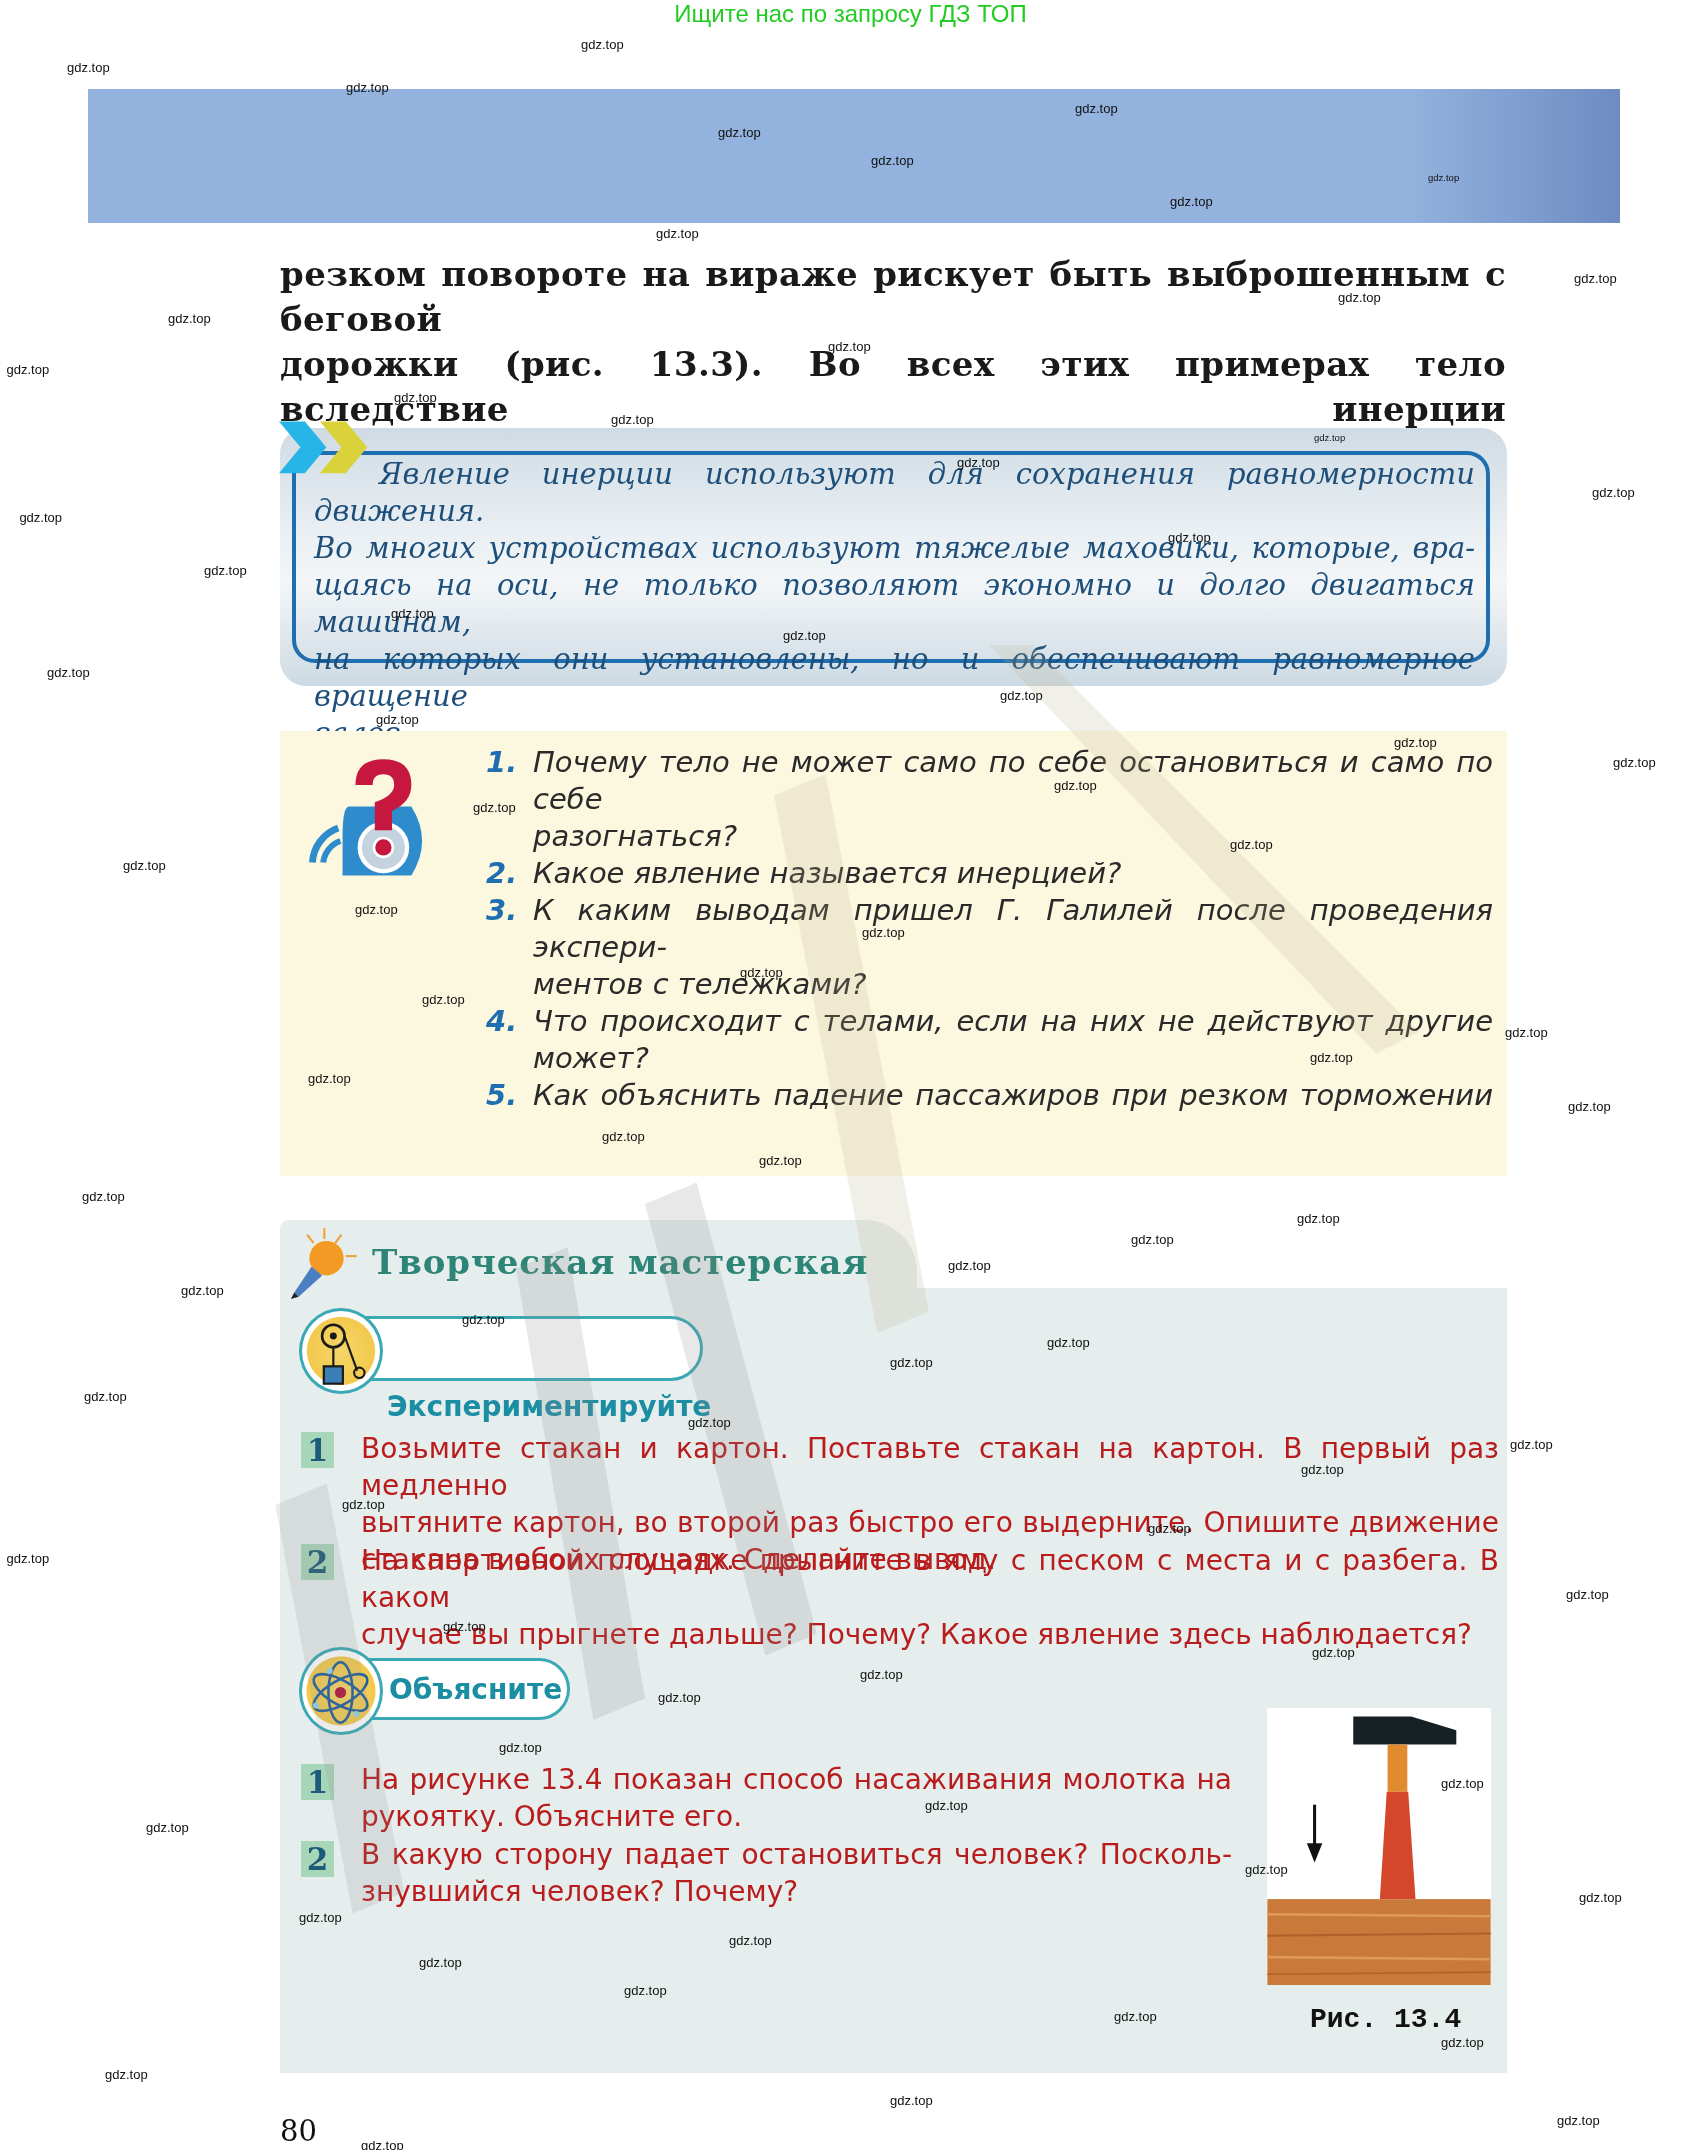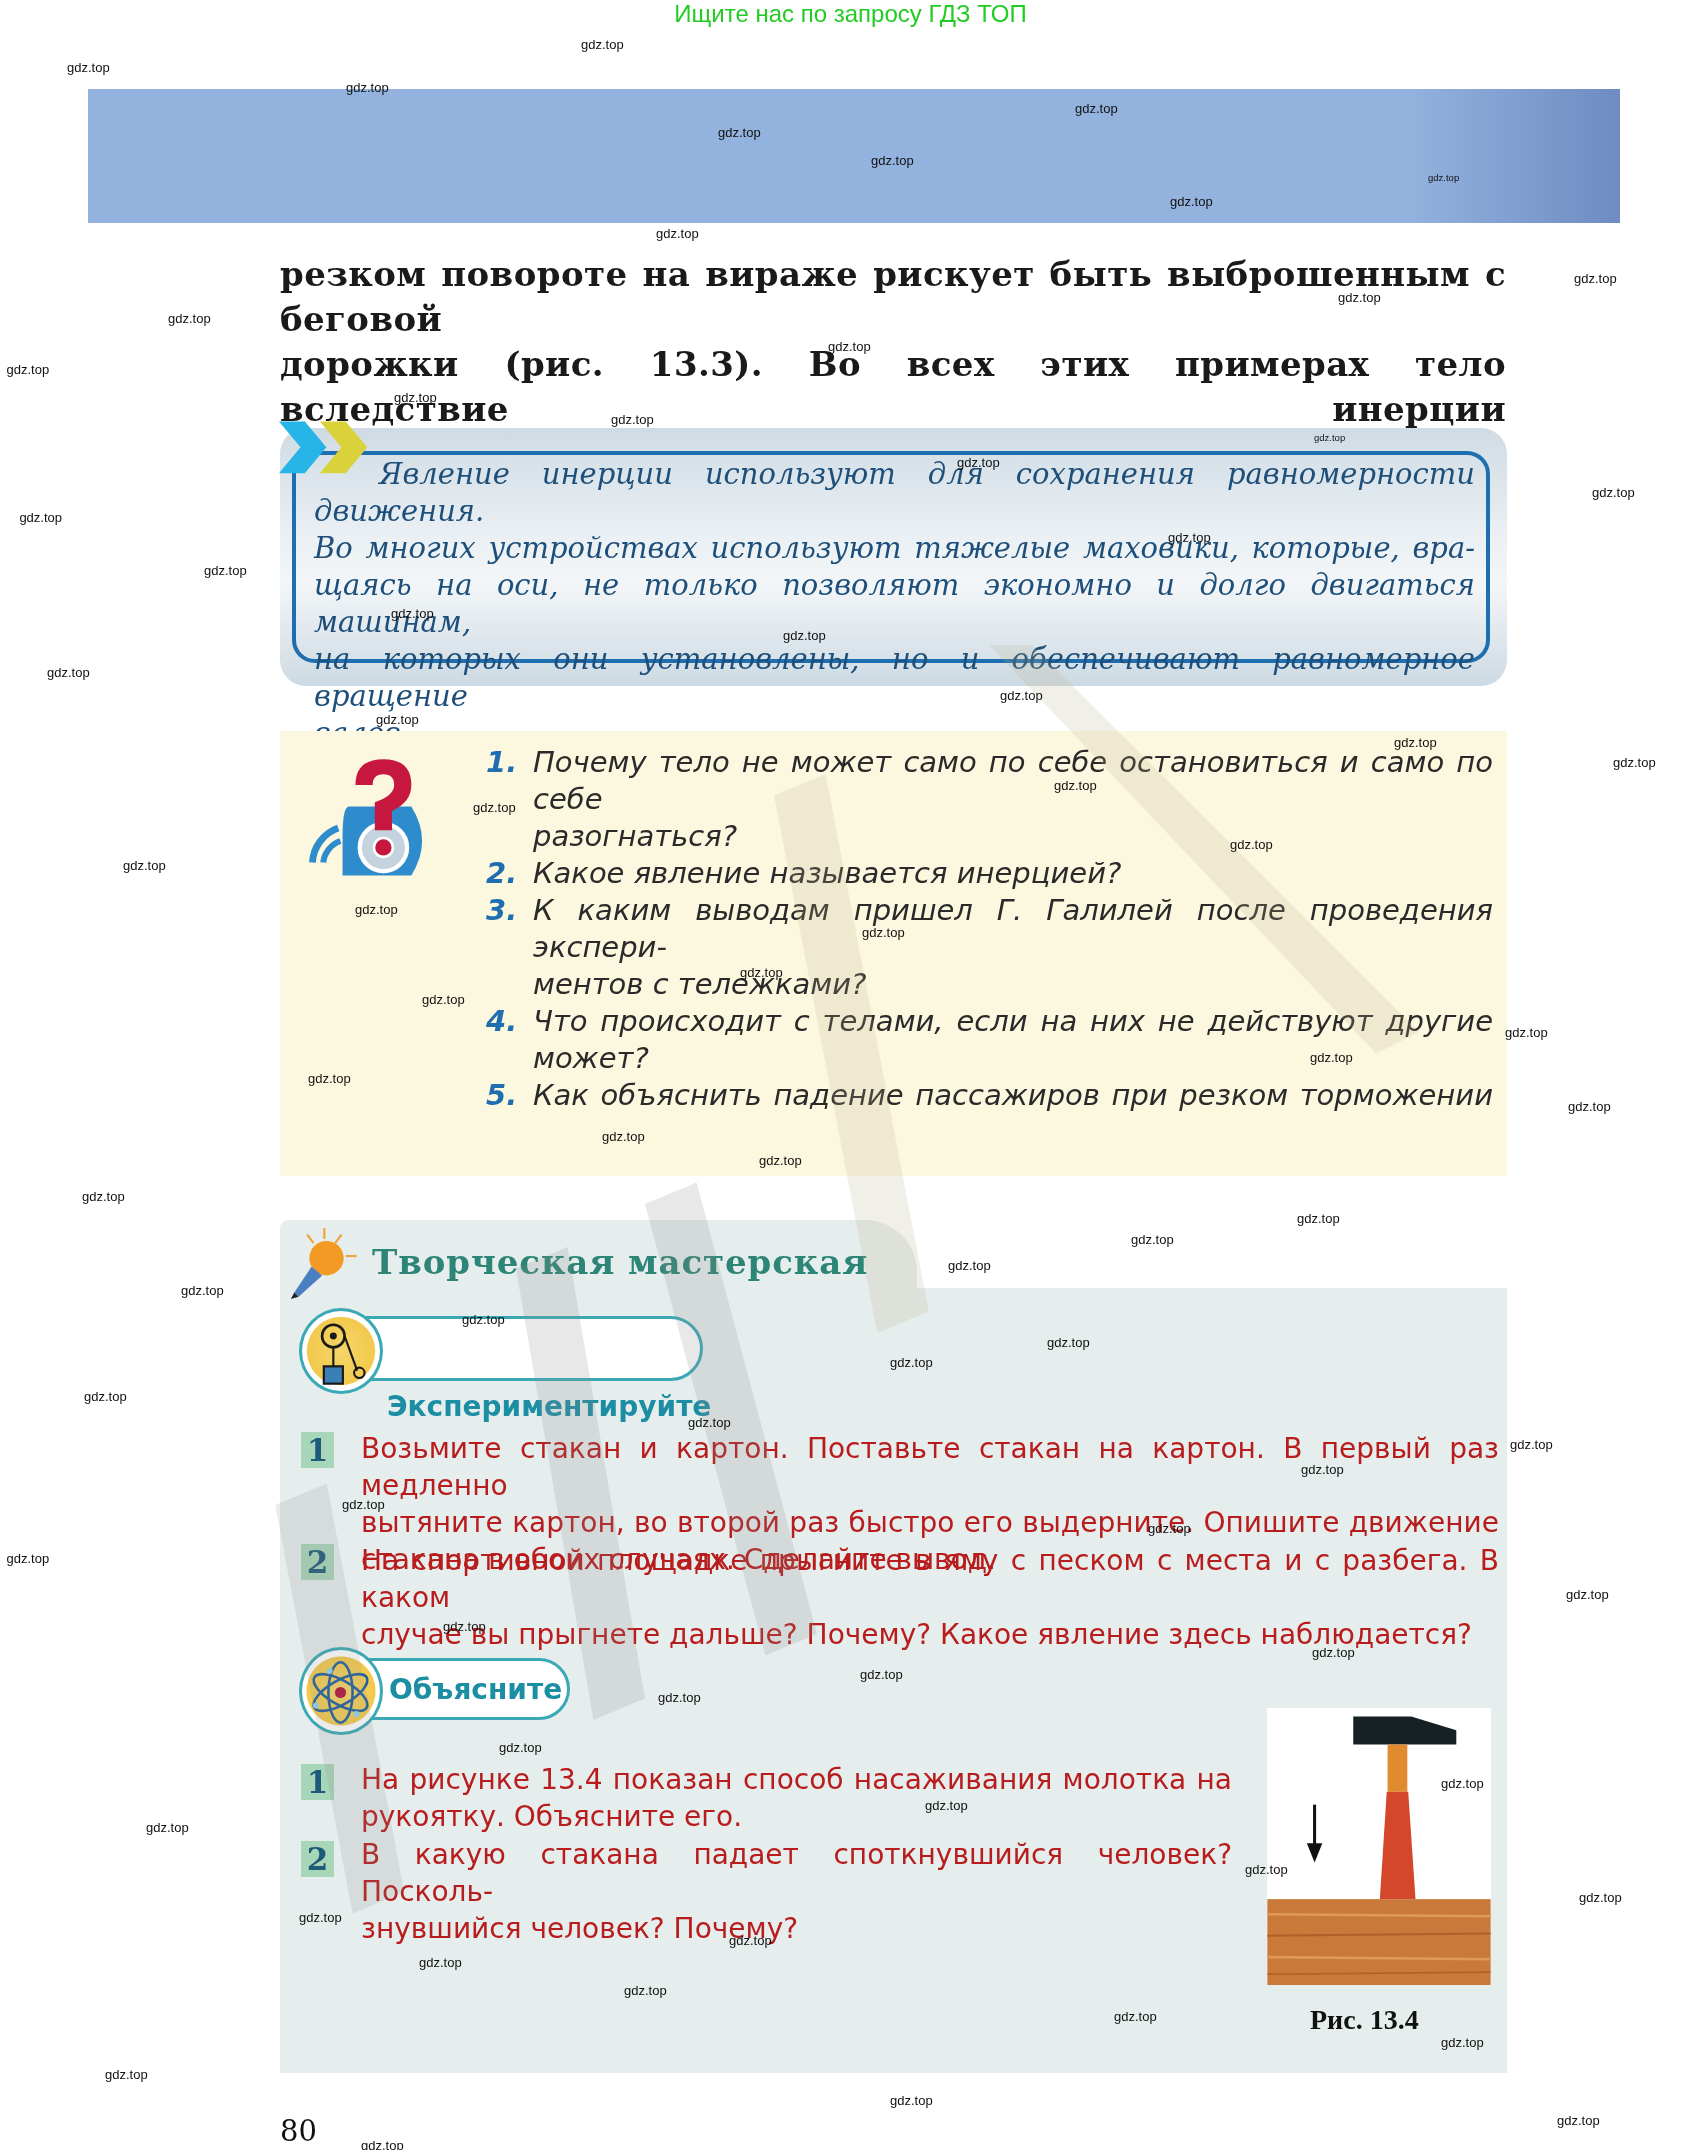--- a/index.html
+++ b/index.html
@@ -86,21 +86,21 @@
   .task-text .ln.last { text-align-last:left; }
   .num-box {
     width:33px; height:36px; background:#a7d6b8; color:#1e5b7a;
     font-family:"DejaVu Serif", serif; font-weight:bold; font-size:31px; line-height:36px; text-align:center;
   }
   .fig {
     left:1267px; top:1708px; width:224px; height:277px; background:#ffffff;
   }
   .fig-caption {
     left:1310px; top:2004px;
-    font-family:Liberation Serif, serif; font-weight:bold; font-size:28px; color:#111;
+    font-family:Liberation Mono, monospace; font-weight:bold; font-size:28px; color:#111;
   }
   .page-num {
     left:280px; top:2114px;
     font-family:"DejaVu Serif", serif; font-size:29px; color:#111;
   }
   .wm {
     font-family:"Liberation Sans", sans-serif; font-size:13px; color:#111; white-space:nowrap;
   }
   .watermark-band {
     opacity:0.28;
@@ -218,21 +218,21 @@
 </svg>
 <div class="abs pill-label" style="left:389px;top:1673px">Объясните</div>
 
 <div class="abs num-box" style="left:301px;top:1764px">1</div>
 <div class="abs task-text" style="left:361px;top:1761px;width:871px">
   <div class="ln">На рисунке 13.4 показан способ насаживания молотка на</div>
   <div class="ln last">рукоятку. Объясните его.</div>
 </div>
 <div class="abs num-box" style="left:301px;top:1841px">2</div>
 <div class="abs task-text" style="left:361px;top:1836px;width:871px">
-  <div class="ln">В какую стакана падает споткнувшийся человек? Посколь-</div>
+  <div class="ln">В какую сторону падает остановиться человек? Посколь-</div>
   <div class="ln last">знувшийся человек? Почему?</div>
 </div>
 
 <div class="abs fig">
   <svg width="224" height="277" viewBox="0 0 520 645">
     <polygon points="200,20 335,20 440,52 440,85 200,85" fill="#172024"></polygon>
     <rect x="280" y="85" width="46" height="110" fill="#df8b2e"></rect>
     <polygon points="278,195 328,195 345,445 262,445" fill="#d4472a"></polygon>
     <rect x="0" y="445" width="520" height="200" fill="#c97a3a"></rect>
     <line x1="0" y1="480" x2="520" y2="485" stroke="#e09a55" stroke-width="6"></line>

